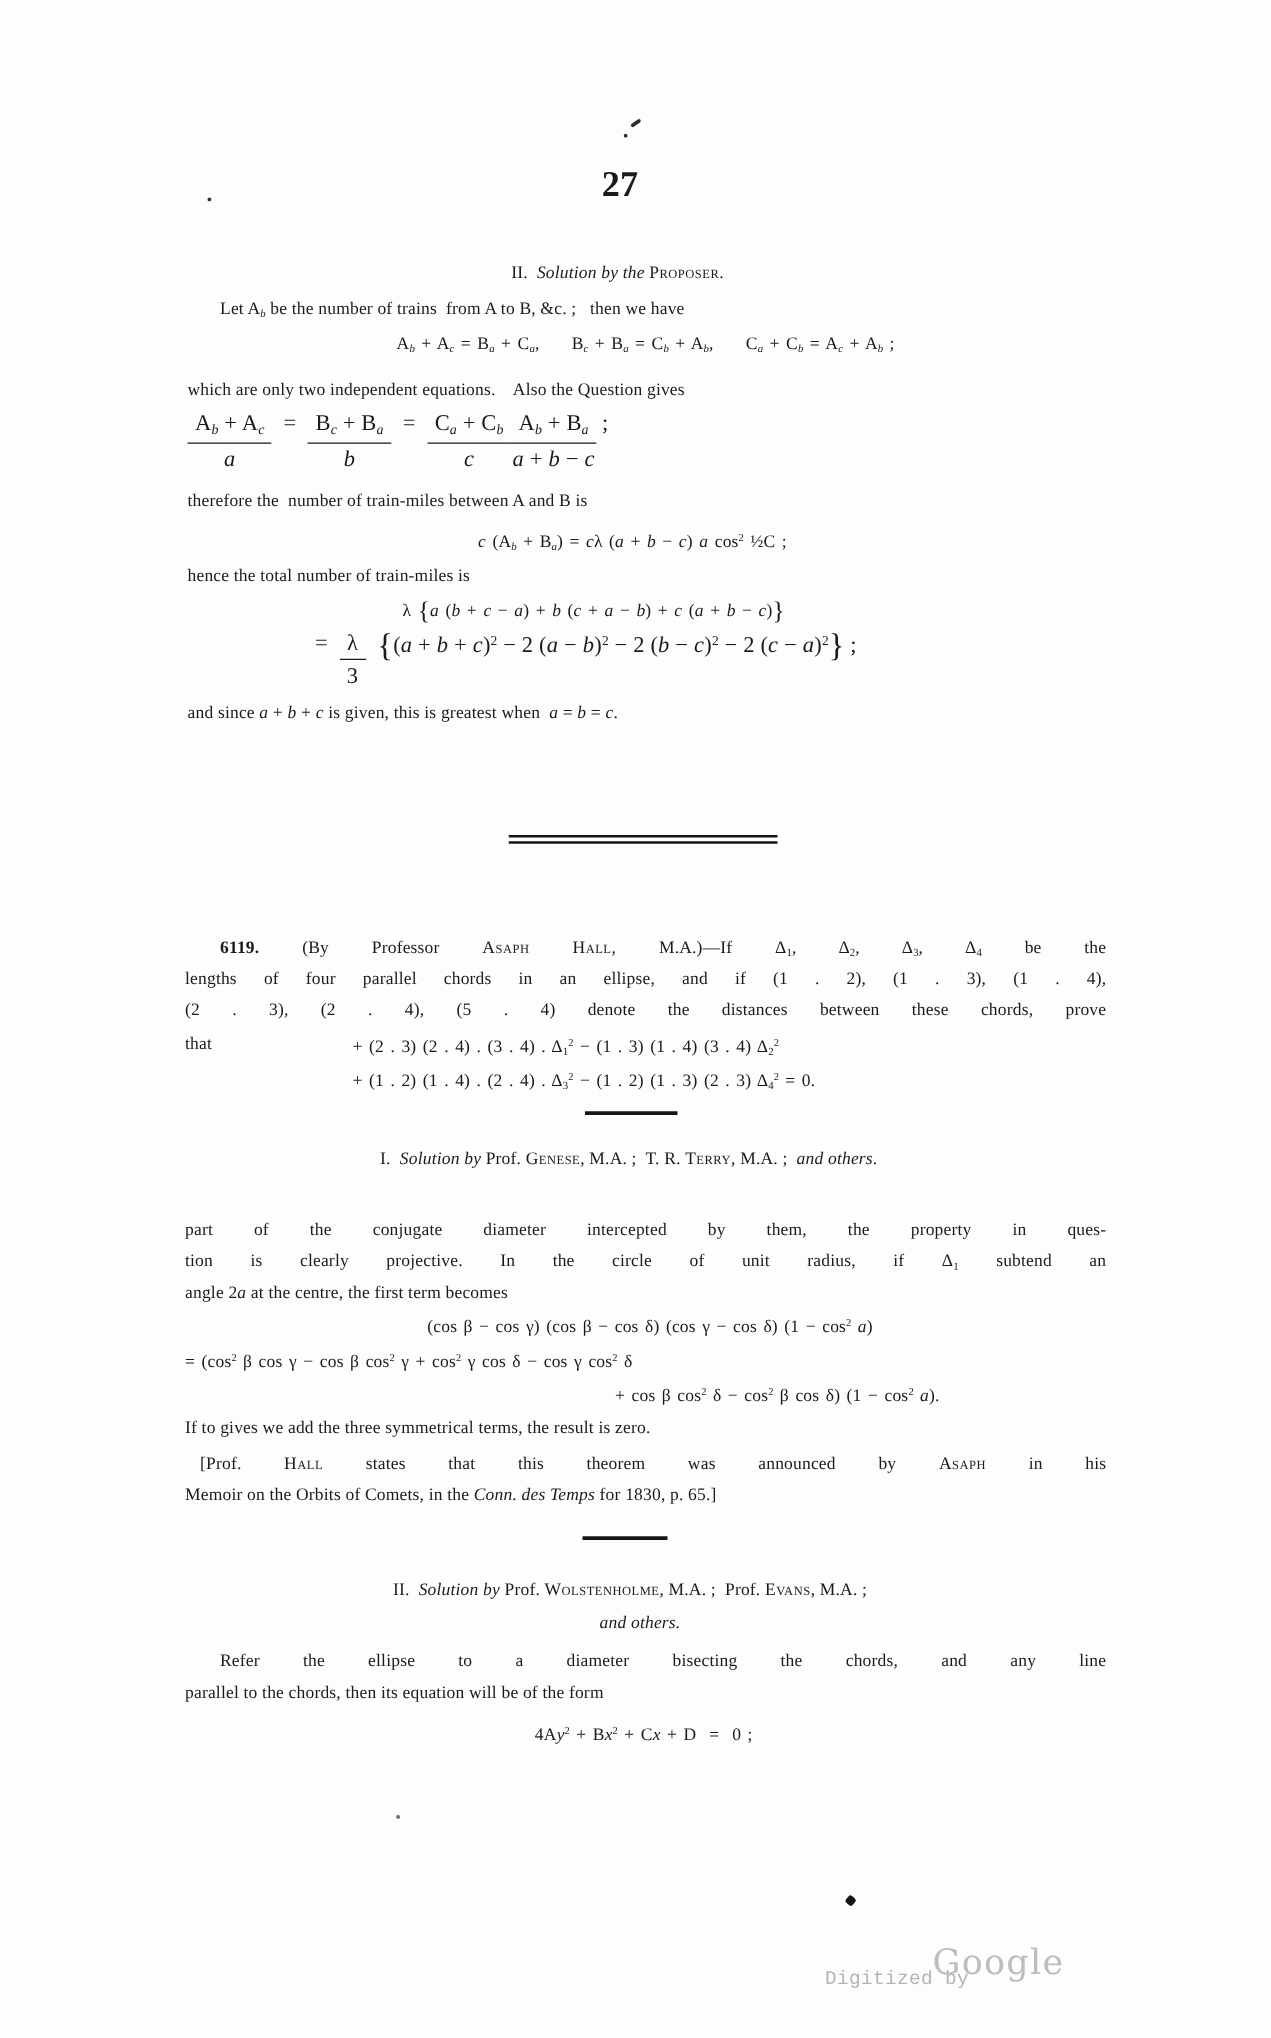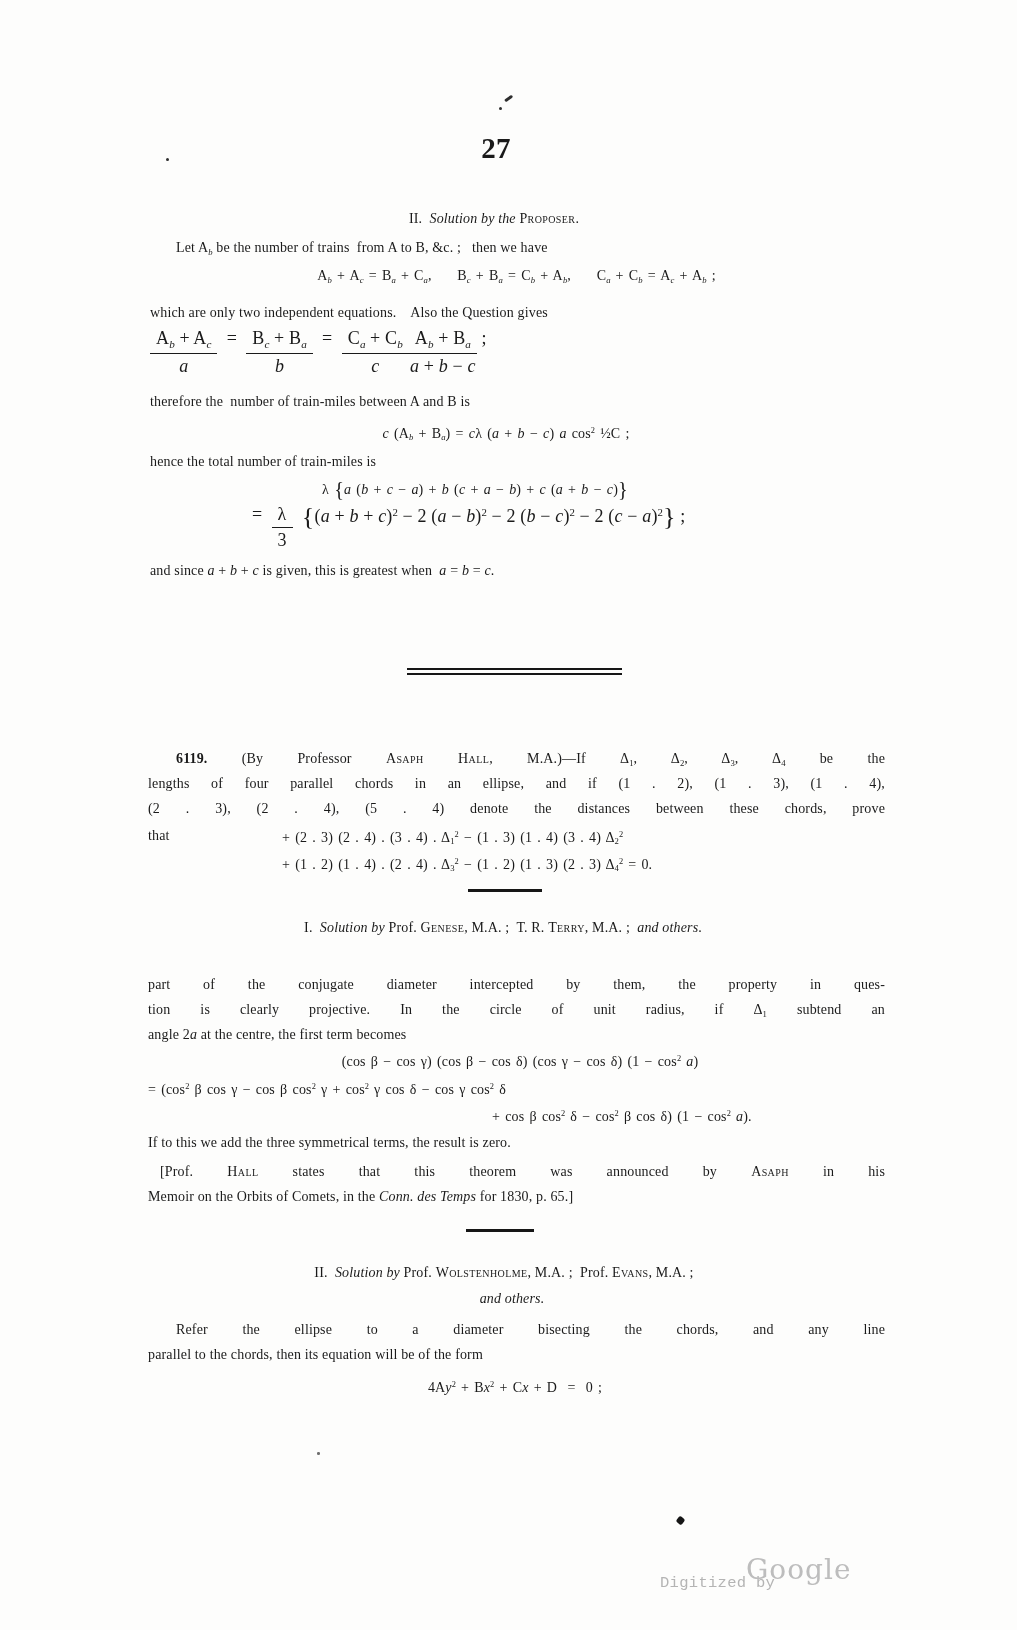--- a/index.html
+++ b/index.html
@@ -95,21 +95,21 @@
   <div class="rule" style="left:468px;top:889px;width:74px;height:2.6px"></div>
 
   <div class="abs t ctr" style="left:148px;top:915px;width:710px">I.  <i>Solution by</i> Prof. <span class="sc">Genese</span>, M.A. ;  T. R. <span class="sc">Terry</span>, M.A. ;  <i>and others</i>.</div>
   <div class="abs t just" style="left:148px;top:972px;width:737px">part of the conjugate diameter intercepted by them, the property in ques-</div>
   <div class="abs t just" style="left:148px;top:997px;width:737px">tion is clearly projective.   In the circle of unit radius, if Δ<sub>1</sub> subtend an</div>
   <div class="abs t" style="left:148px;top:1022px">angle 2<i>a</i> at the centre, the first term becomes</div>
 
   <div class="abs t ctr eq" style="left:148px;top:1046px;width:744px">(cos β − cos γ) (cos β − cos δ) (cos γ − cos δ) (1 − cos<sup>2</sup> <i>a</i>)</div>
   <div class="abs t eq" style="left:148px;top:1074px">= (cos<sup>2</sup> β cos γ − cos β cos<sup>2</sup> γ + cos<sup>2</sup> γ cos δ − cos γ cos<sup>2</sup> δ</div>
   <div class="abs t eq" style="left:492px;top:1101px">+ cos β cos<sup>2</sup> δ − cos<sup>2</sup> β cos δ) (1 − cos<sup>2</sup> <i>a</i>).</div>
-  <div class="abs t" style="left:148px;top:1130px">If to this we add the three symmetrical terms, the result is zero.</div>
+  <div class="abs t" style="left:148px;top:1130px">If to gives we add the three symmetrical terms, the result is zero.</div>
 
   <div class="abs t just" style="left:160px;top:1159px;width:725px">[Prof. <span class="sc">Hall</span> states that  this theorem  was announced by <span class="sc">Asaph</span> in his</div>
   <div class="abs t" style="left:148px;top:1184px">Memoir on the Orbits of Comets, in the <i>Conn. des Temps</i> for 1830, p. 65.]</div>
 
   <div class="rule" style="left:466px;top:1229px;width:68px;height:2.6px"></div>
 
   <div class="abs t ctr" style="left:148px;top:1260px;width:712px">II.  <i>Solution by</i> Prof. <span class="sc">Wolstenholme</span>, M.A. ;  Prof. <span class="sc">Evans</span>, M.A. ;</div>
   <div class="abs t ctr" style="left:148px;top:1286px;width:728px"><i>and others.</i></div>
   <div class="abs t just" style="left:176px;top:1317px;width:709px">Refer  the  ellipse  to  a  diameter  bisecting  the  chords,  and  any  line</div>
   <div class="abs t" style="left:148px;top:1342px">parallel to the chords, then its equation will be of the form</div>

